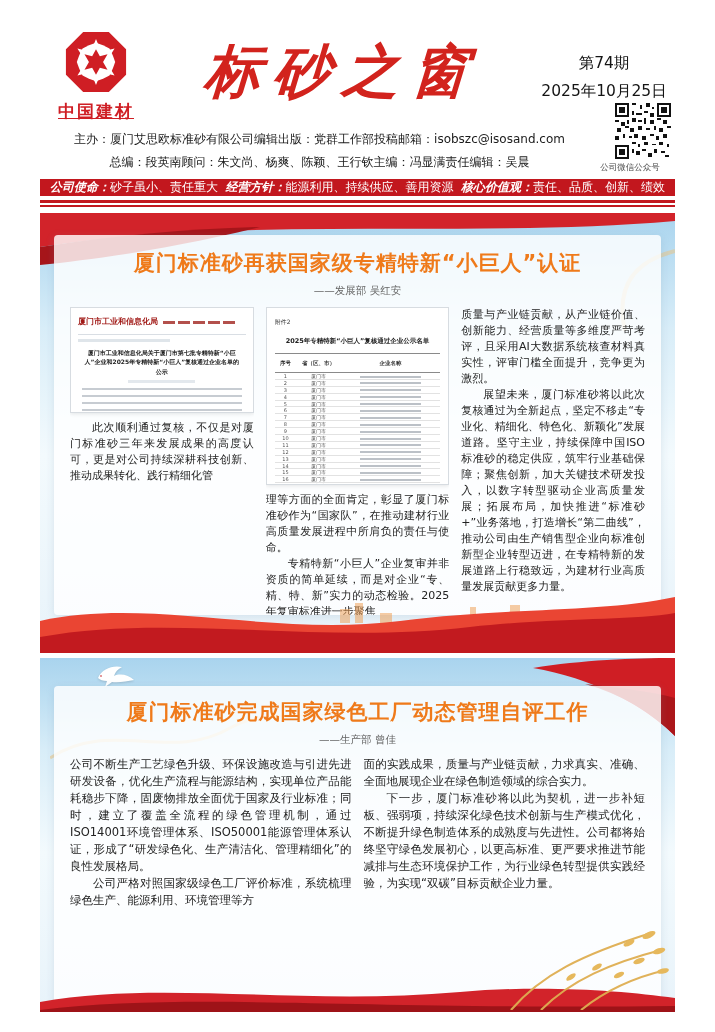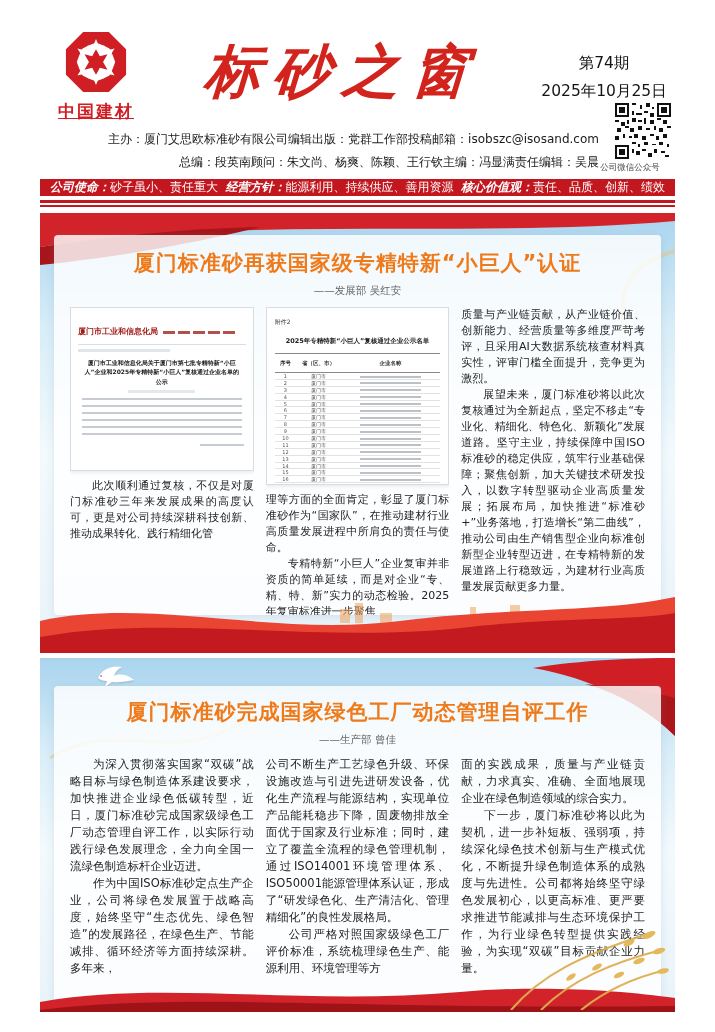--- a/index.html
+++ b/index.html
@@ -17,21 +17,21 @@
     font-weight:bold; font-style:italic; font-size:57px; color:#d2231d; letter-spacing:12px;
     padding-top:8px; transform:skewX(-3deg); white-space:nowrap; }
   .issue-box { width:142px; flex:none; padding-top:24px; text-align:center; font-size:15.5px;
     color:#141414; line-height:1.8; white-space:nowrap; }
   .qr { position:absolute; right:44px; top:103px; width:56px; height:56px; }
   .qr svg { width:100%; height:100%; }
   .qr-caption { position:absolute; right:42px; top:162px; width:86px; text-align:center;
     font-size:8.5px; color:#444; }
 
   .info { margin-top:8px; padding-right:76px; font-size:12px; color:#1a1a1a; }
-  .info-row { display:flex; justify-content:flex-end; margin-top:6px; white-space:nowrap; }
+  .info-row { display:flex; justify-content:center; margin-top:6px; white-space:nowrap; }
   .info-item .lbl { color:#1a1a1a; }
 
   .banner { margin-top:8px; background:#c2171e; color:#fff; padding:0 10px;
     display:flex; justify-content:space-between; font-size:12px; white-space:nowrap; }
   .banner .seg .lbl { font-weight:bold; font-style:italic; }
   .rule { margin-top:4px; height:7px; border-top:3px solid #c2171e; border-bottom:2px solid #c2171e; }
 
   
   .card { position:relative; margin:6px 40px 0 40px; overflow:hidden;
     background:linear-gradient(180deg,#a9d4ee 0%, #d8edf8 26%, #f3fafd 55%, #e8f3fa 100%); }
@@ -60,21 +60,21 @@
   .cols { display:flex; gap:12px; margin-top:9px; }
   .col { flex:1; min-width:0; font-size:11px; line-height:16px; color:#222;
     text-align:justify; overflow:hidden; }
   .card2 .col { font-size:11.5px; line-height:17px; }
   .col p { text-indent:2em; }
   .col p.cont { text-indent:0; }
 
   
   .fig { background:#fff; border:1px solid #d7dce1; box-shadow:0 1px 4px rgba(0,0,0,.10);
     margin-bottom:7px; overflow:hidden; }
-  .fig-web { height:164px; padding:16px 7px; }
+  .fig-web { height:106px; padding:6px 7px; }
   .fw-head { display:flex; align-items:center; gap:5px; }
   .fw-site { color:#a01815; font-weight:bold; font-size:8px; white-space:nowrap; }
   .fw-nav { display:flex; gap:3px; }
   .fw-nav i { display:block; width:12px; height:3px; background:#b3504c; }
   .fw-rule { height:1px; background:#d9dee4; margin:4px 0; }
   .fw-crumb { width:55%; height:2.5px; background:#dfe5ea; margin:3px 0 6px 0; }
   .fw-title { font-size:6px; font-weight:bold; color:#222; text-align:center;
     line-height:1.6; margin:0 6px 4px 6px; }
   .fw-meta { width:40%; height:2.5px; background:#e3e8ed; margin:0 auto 5px auto; }
   .fw-lines { height:42px; margin:0 4px;
@@ -369,24 +369,20 @@
     </svg>
     <svg class="deco gold-line2" viewBox="0 0 300 70">
       <path d="M0,60 C60,20 120,65 180,30 C220,8 260,25 300,10" stroke="#e8cf9e" stroke-width="3" fill="none"></path>
     </svg>
 
     <div class="panel panel2">
       <div class="art-title">厦门标准砂完成国家绿色工厂动态管理自评工作</div>
       <div class="byline">——生产部 曾佳</div>
       <div class="cols">
         <div class="col">
-          <p>为深入贯彻落实国家“双碳”战略目标与绿色制造体系建设要求，加快推进企业绿色低碳转型，近日，厦门标准砂完成国家级绿色工厂动态管理自评工作，以实际行动践行绿色发展理念，全力向全国一流绿色制造标杆企业迈进。</p>
-          <p>作为中国ISO标准砂定点生产企业，公司将绿色发展置于战略高度，始终坚守“生态优先、绿色智造”的发展路径，在绿色生产、节能减排、循环经济等方面持续深耕。多年来，</p>
-        </div>
-        <div class="col">
           <p class="cont">公司不断生产工艺绿色升级、环保设施改造与引进先进研发设备，优化生产流程与能源结构，实现单位产品能耗稳步下降，固废物排放全面优于国家及行业标准；同时，建立了覆盖全流程的绿色管理机制，通过ISO14001环境管理体系、ISO50001能源管理体系认证，形成了“研发绿色化、生产清洁化、管理精细化”的良性发展格局。</p>
           <p>公司严格对照国家级绿色工厂评价标准，系统梳理绿色生产、能源利用、环境管理等方</p>
         </div>
         <div class="col">
           <p class="cont">面的实践成果，质量与产业链贡献，力求真实、准确、全面地展现企业在绿色制造领域的综合实力。</p>
           <p>下一步，厦门标准砂将以此为契机，进一步补短板、强弱项，持续深化绿色技术创新与生产模式优化，不断提升绿色制造体系的成熟度与先进性。公司都将始终坚守绿色发展初心，以更高标准、更严要求推进节能减排与生态环境保护工作，为行业绿色转型提供实践经验，为实现“双碳”目标贡献企业力量。</p>
         </div>
       </div>
     </div>
 

